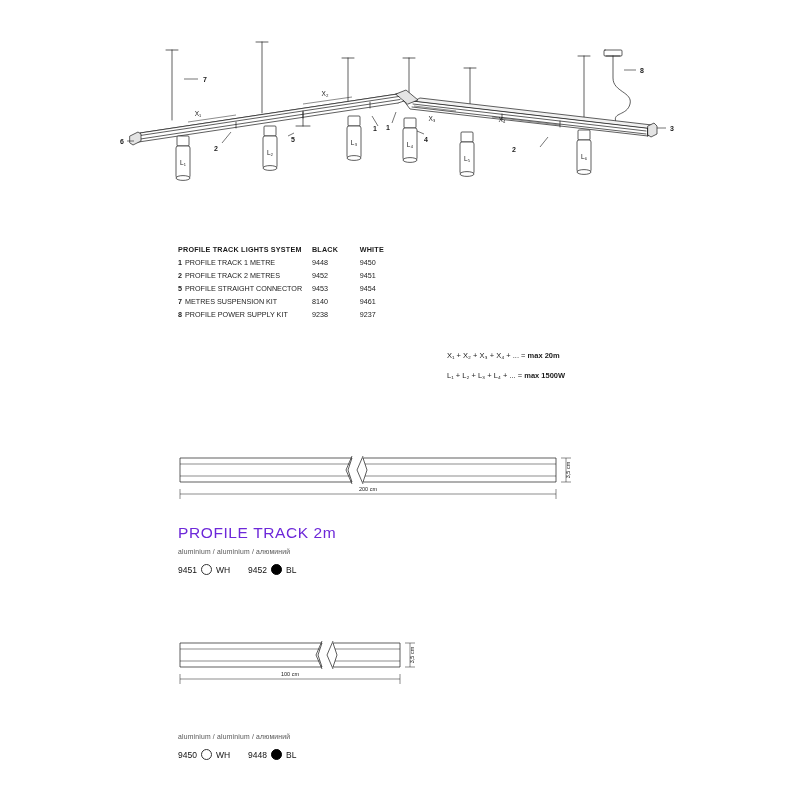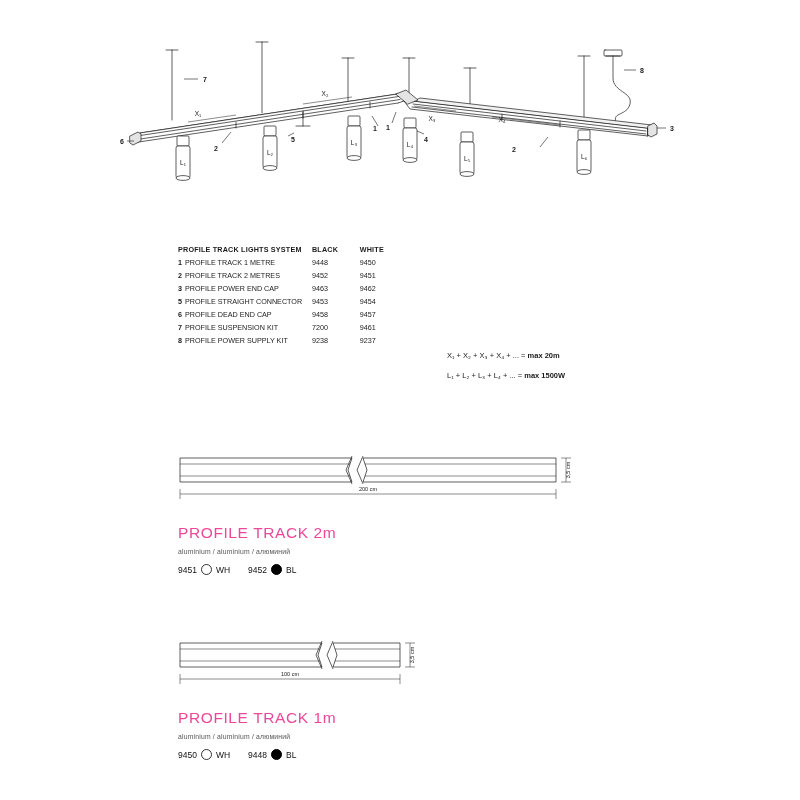--- a/index.html
+++ b/index.html
@@ -65,21 +65,21 @@
     position: absolute;
     left: 0;
     width: 800px;
   }
   .prod-draw { position: relative; }
   .prod-title {
     position: absolute;
     left: 178px;
     font-size: 15.5px;
     letter-spacing: 0.6px;
-    color: #ec4899;
+    color: #6d28d9;
   }
   .prod-sub {
     position: absolute;
     left: 178px;
     font-size: 6.8px;
     color: #555;
     letter-spacing: 0.2px;
   }
   .prod-codes {
     position: absolute;
@@ -245,37 +245,27 @@
     <span class="col-name"><span class="idx">1</span><span>PROFILE TRACK 1 METRE</span></span>
     <span class="col-black">9448</span>
     <span class="col-white">9450</span>
   </div>
   <div class="row">
     <span class="col-name"><span class="idx">2</span><span>PROFILE TRACK 2 METRES</span></span>
     <span class="col-black">9452</span>
     <span class="col-white">9451</span>
   </div>
   <div class="row">
-    <span class="col-name"><span class="idx">3</span><span>PROFILE POWER END CAP</span></span>
-    <span class="col-black">9463</span>
-    <span class="col-white">9462</span>
-  </div>
-  <div class="row">
     <span class="col-name"><span class="idx">5</span><span>PROFILE STRAIGHT CONNECTOR</span></span>
     <span class="col-black">9453</span>
     <span class="col-white">9454</span>
   </div>
   <div class="row">
-    <span class="col-name"><span class="idx">6</span><span>PROFILE DEAD END CAP</span></span>
-    <span class="col-black">9458</span>
-    <span class="col-white">9457</span>
-  </div>
-  <div class="row">
-    <span class="col-name"><span class="idx">7</span><span>PROFILE SUSPENSION KIT</span></span>
-    <span class="col-black">7200</span>
+    <span class="col-name"><span class="idx">7</span><span>METRES SUSPENSION KIT</span></span>
+    <span class="col-black">8140</span>
     <span class="col-white">9461</span>
   </div>
   <div class="row">
     <span class="col-name"><span class="idx">8</span><span>PROFILE POWER SUPPLY KIT</span></span>
     <span class="col-black">9238</span>
     <span class="col-white">9237</span>
   </div>
 </div>
 
 <div id="limits">
@@ -344,21 +334,20 @@
         <line x1="180" y1="41" x2="180" y2="51"></line>
         <line x1="400" y1="41" x2="400" y2="51"></line>
         <line x1="410" y1="10" x2="410" y2="34"></line>
         <line x1="405" y1="10" x2="415" y2="10"></line>
         <line x1="405" y1="34" x2="415" y2="34"></line>
       </g>
       <text x="290" y="43" font-size="5.5" text-anchor="middle" fill="#1a1a1a">100 cm</text>
       <text x="414" y="22" font-size="5.5" fill="#1a1a1a" transform="rotate(-90 414 22)" text-anchor="middle">3,5 cm</text>
     </svg>
   </div>
-  <div class="prod-title" style="top:76px;">PROFILE TRACK 1m</div>
   <div class="prod-sub" style="top:100px;">aluminium / aluminium / алюминий</div>
   <div class="prod-codes" style="top:116px;">
     <span>9450</span>
     <span class="swatch white"></span>
     <span>WH</span>
     <span class="code-gap"></span>
     <span>9448</span>
     <span class="swatch black"></span>
     <span>BL</span>
   </div>

